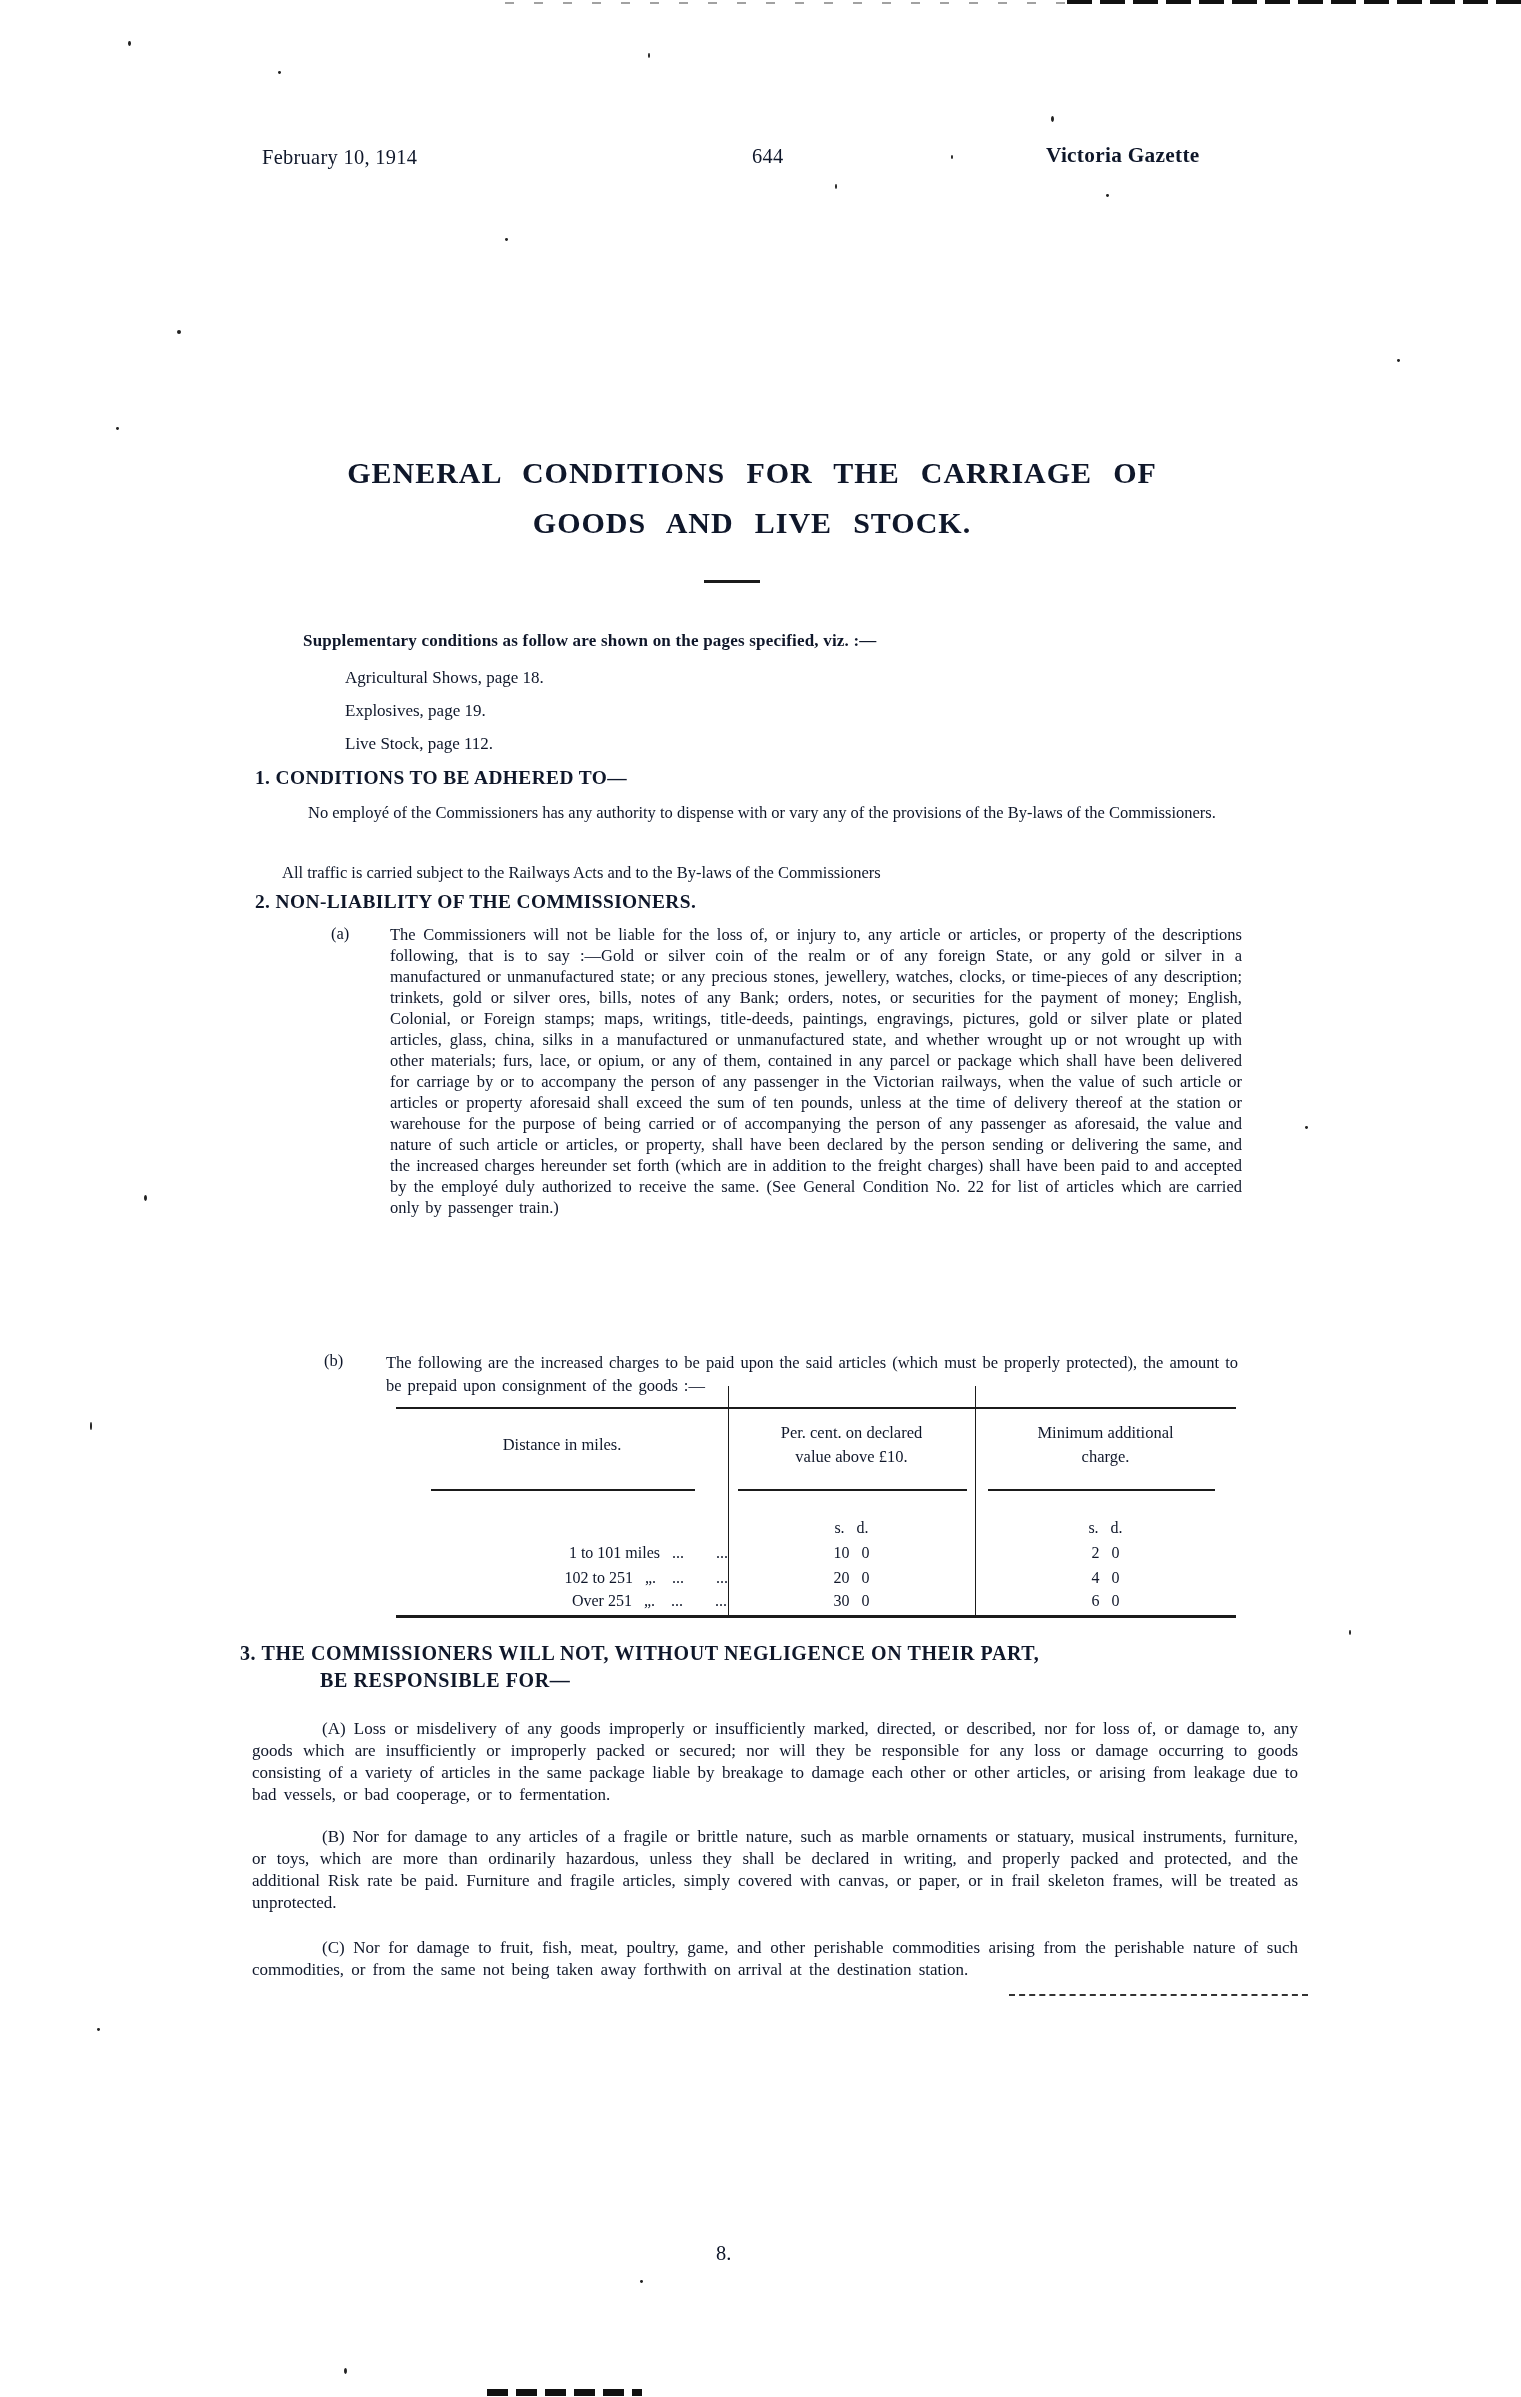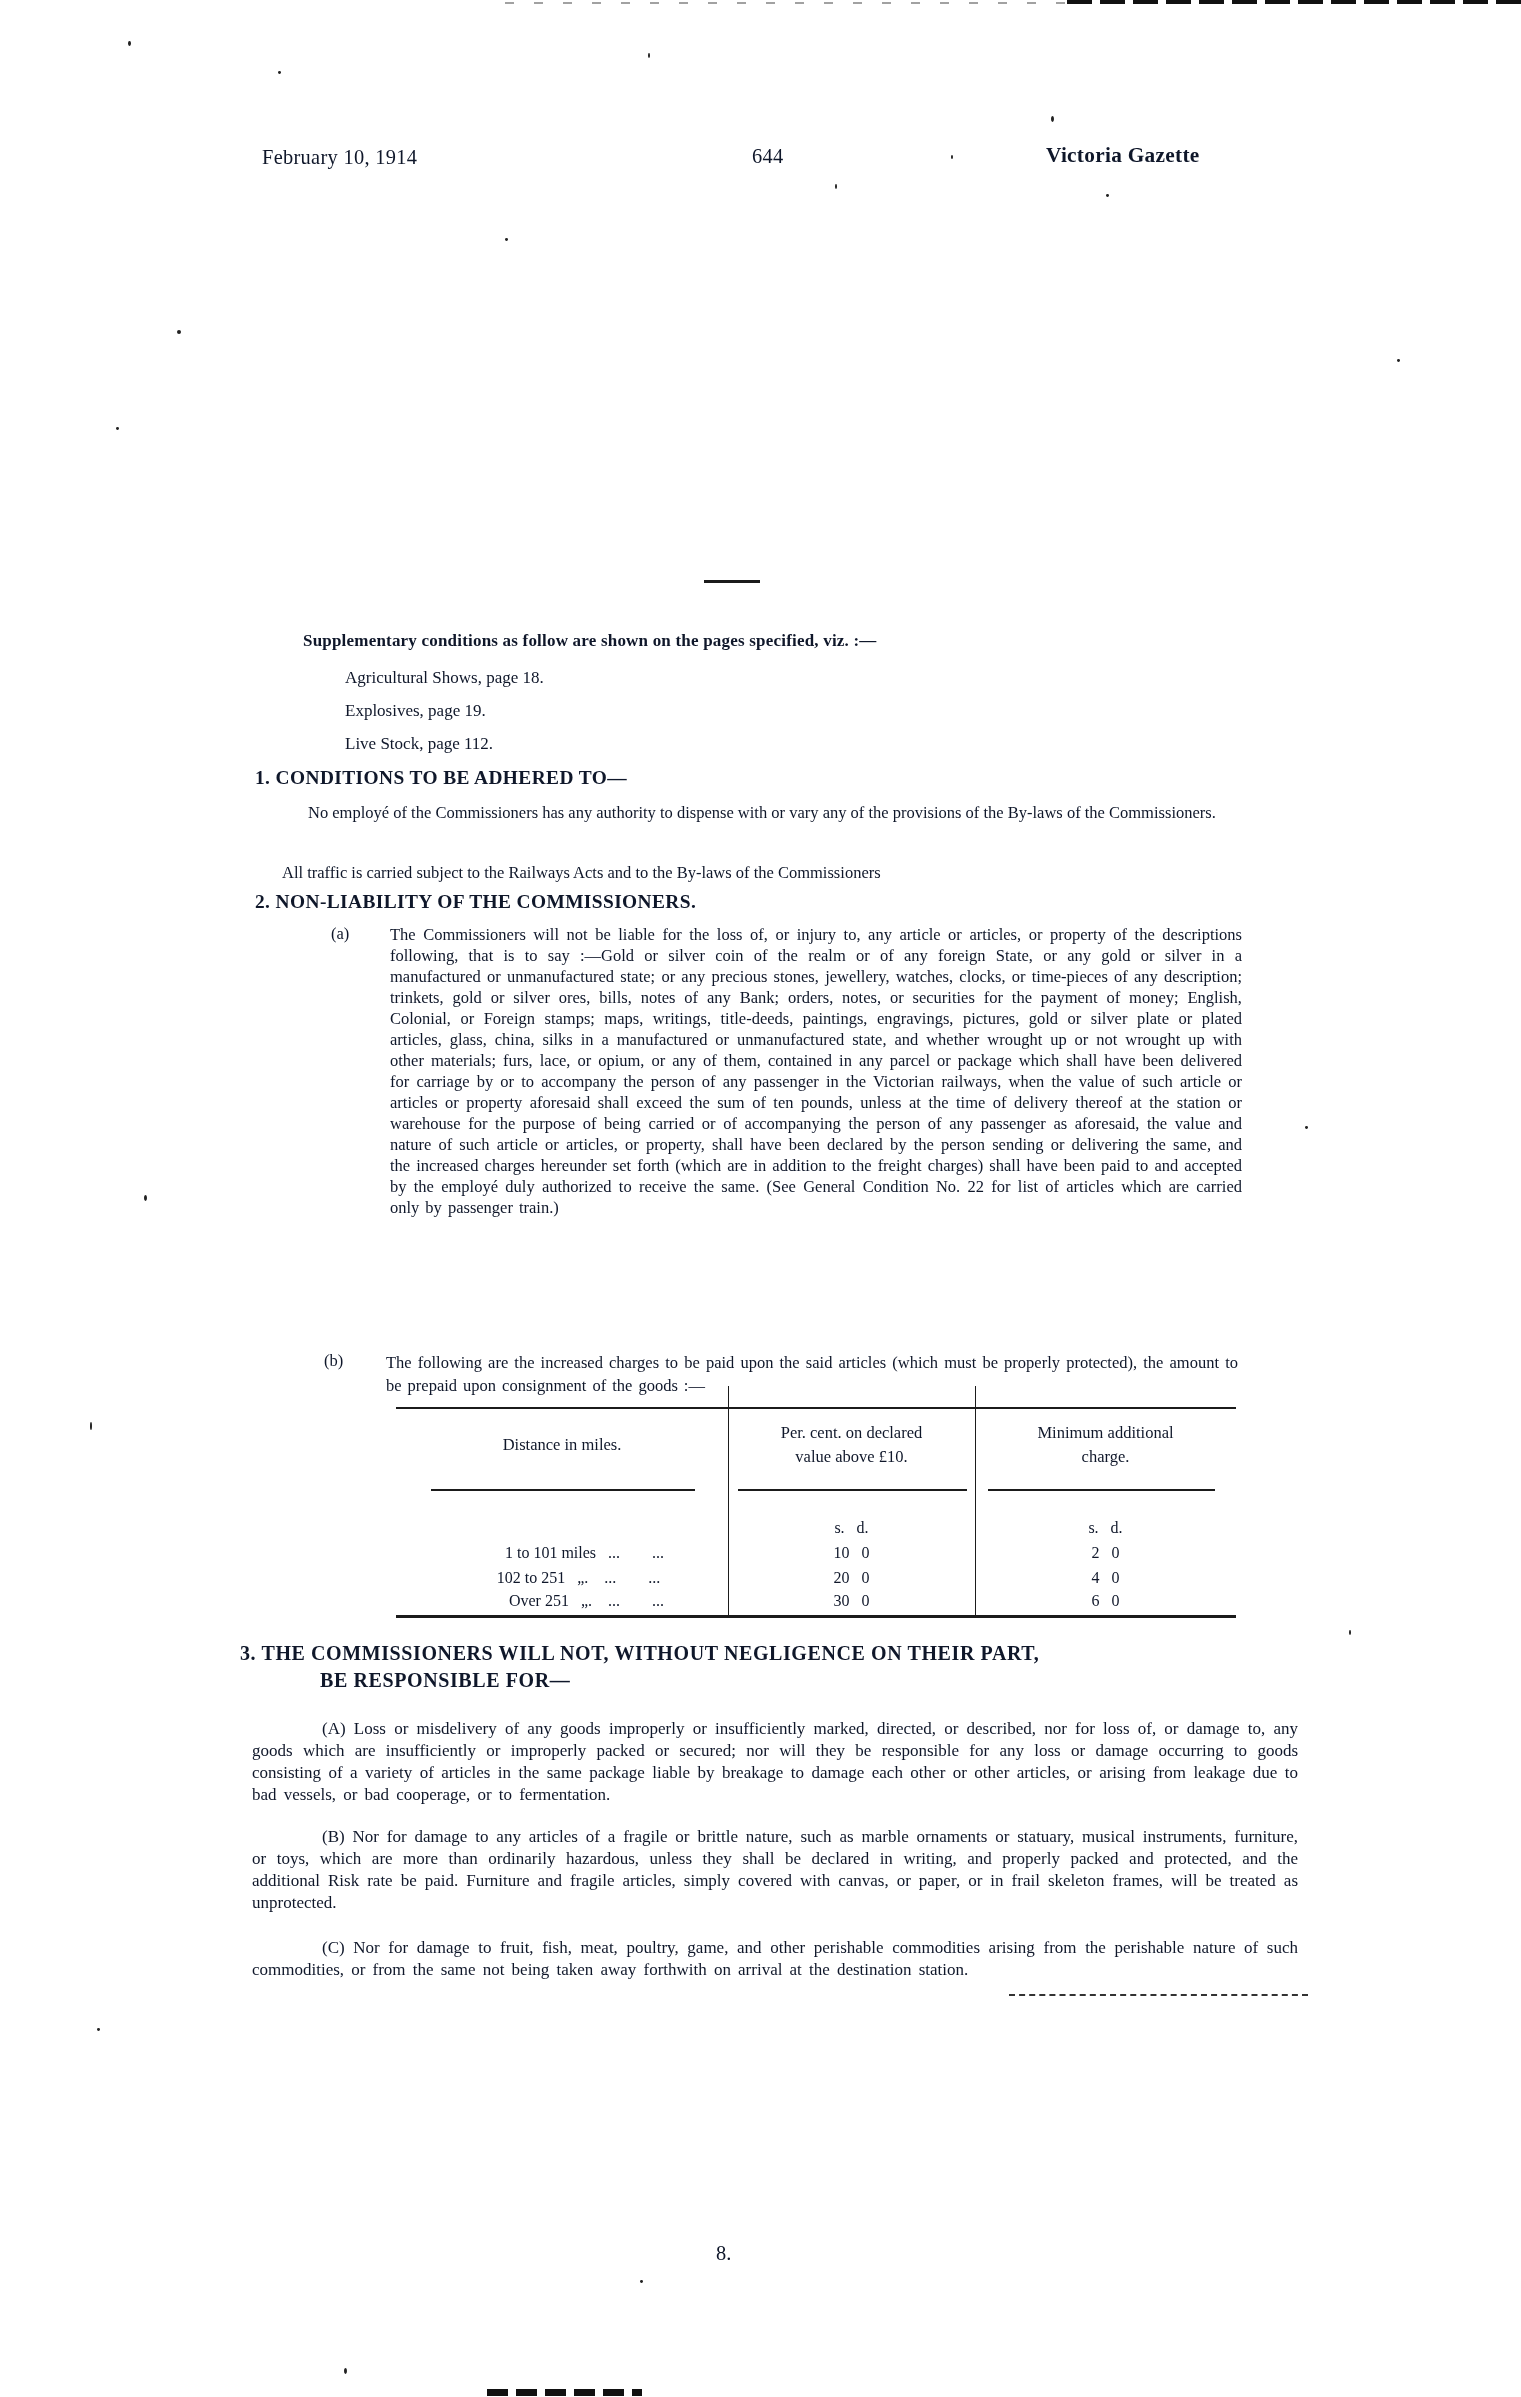--- a/index.html
+++ b/index.html
@@ -44,21 +44,21 @@
     font-size:17px;line-height:22px;
     text-align:justify;text-justify:inter-word;
     margin:0;text-indent:70px;word-spacing:2.9px;
   }
   .hang-label{position:absolute;font-size:16.5px;}
   
   .tbl{left:396px;top:1386px;width:840px;height:231px;font-size:16.5px;}
   .t-rule{position:absolute;background:#1b1b1b;}
   .t-cell{position:absolute;text-align:center;line-height:24px;}
   .t-num{white-space:pre;font-size:16px;}
-  .t-dist{white-space:pre;font-size:16px;text-align:center;}
+  .t-dist{white-space:pre;font-size:16px;text-align:right;}
   
   .speck{position:absolute;background:#222;border-radius:50%;}
   .dashline{position:absolute;border-top:2.9px dashed #333;}
   .topline{position:absolute;top:0;height:3.9px;
     background:repeating-linear-gradient(90deg,#111 0 25px,transparent 25px 33px);}
   .toplight{position:absolute;top:1.9px;height:1.9px;
     background:repeating-linear-gradient(90deg,#555 0 8.7px,transparent 8.7px 29px);opacity:.55;}
   .botbar{position:absolute;height:6.8px;
     background:repeating-linear-gradient(90deg,#111 0 21.3px,transparent 21.3px 29px);}
 </style>
@@ -67,20 +67,24 @@
 
 <div class="page">
 
   <div class="toplight" style="left:505px;width:573px;"></div>
   <div class="topline" style="left:1067px;width:454px;"></div>
 
   <div class="abs hdr" style="left:262px;top:146px;">February 10, 1914</div>
   <div class="abs hdr" style="left:752px;top:145px;">644</div>
   <div class="abs hdr hdr-pub" style="left:1046px;top:143px;">Victoria Gazette</div>
 
+  <div class="abs doc-title">
+    <div>GENERAL CONDITIONS FOR THE CARRIAGE OF</div>
+    <div>GOODS AND LIVE STOCK.</div>
+  </div>
   <div class="abs title-rule"></div>
 
   <div class="abs supp-intro">Supplementary conditions as follow are shown on the pages specified, viz. :—</div>
   <div class="abs supp-item" style="top:668px;">Agricultural Shows, page 18.</div>
   <div class="abs supp-item" style="top:701px;">Explosives, page 19.</div>
   <div class="abs supp-item" style="top:734px;">Live Stock, page 112.</div>
 
   <div class="abs sec-head" style="left:255px;top:767px;">1. CONDITIONS TO BE ADHERED TO—</div>
   <p class="abs body-p" style="left:255px;top:798px;width:999px;text-indent:53px;">No employé of the Commissioners has any authority to dispense with or vary any of the provisions of the By-laws of the Commissioners.</p>
   <p class="abs body-p" style="left:255px;top:858px;width:999px;text-indent:27px;">All traffic is carried subject to the Railways Acts and to the By-laws of the Commissioners</p>

